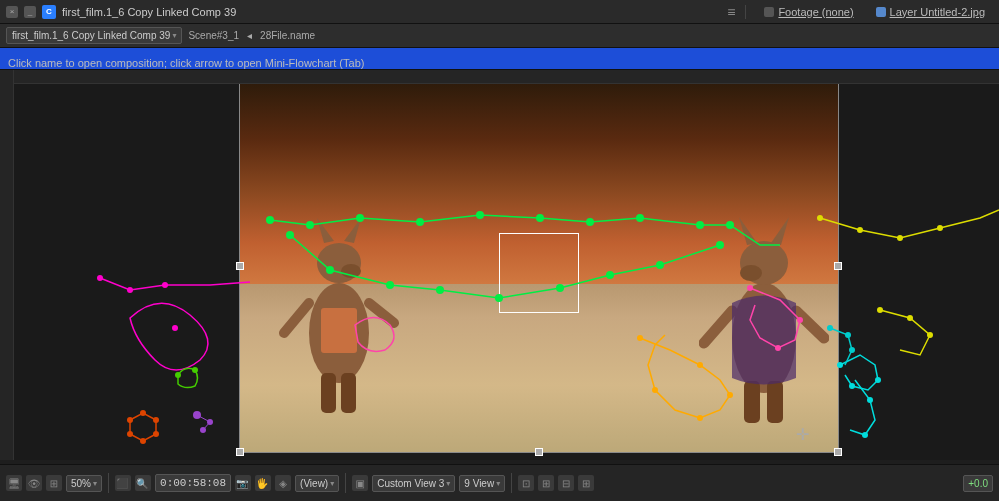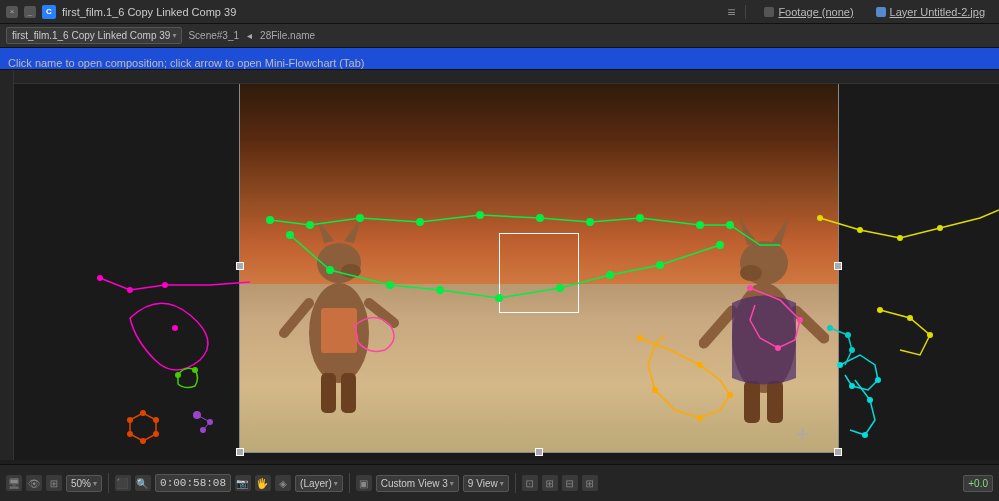--- a/index.html
+++ b/index.html
@@ -523,21 +523,21 @@
 
   <div class="status-btn">
     <span class="timecode">0:00:58:08</span>
   </div>
 
   <div class="status-icon">📷</div>
   <div class="status-icon">🖐</div>
   <div class="status-icon">◈</div>
 
   <div class="status-btn">
-    <span>(Layer)</span>
+    <span>(View)</span>
     <span class="chevron-down">▾</span>
   </div>
 
   <div class="status-sep"></div>
 
   <div class="status-icon">▣</div>
 
   <div class="status-btn">
     <span>Custom View 3</span>
     <span class="chevron-down">▾</span>

